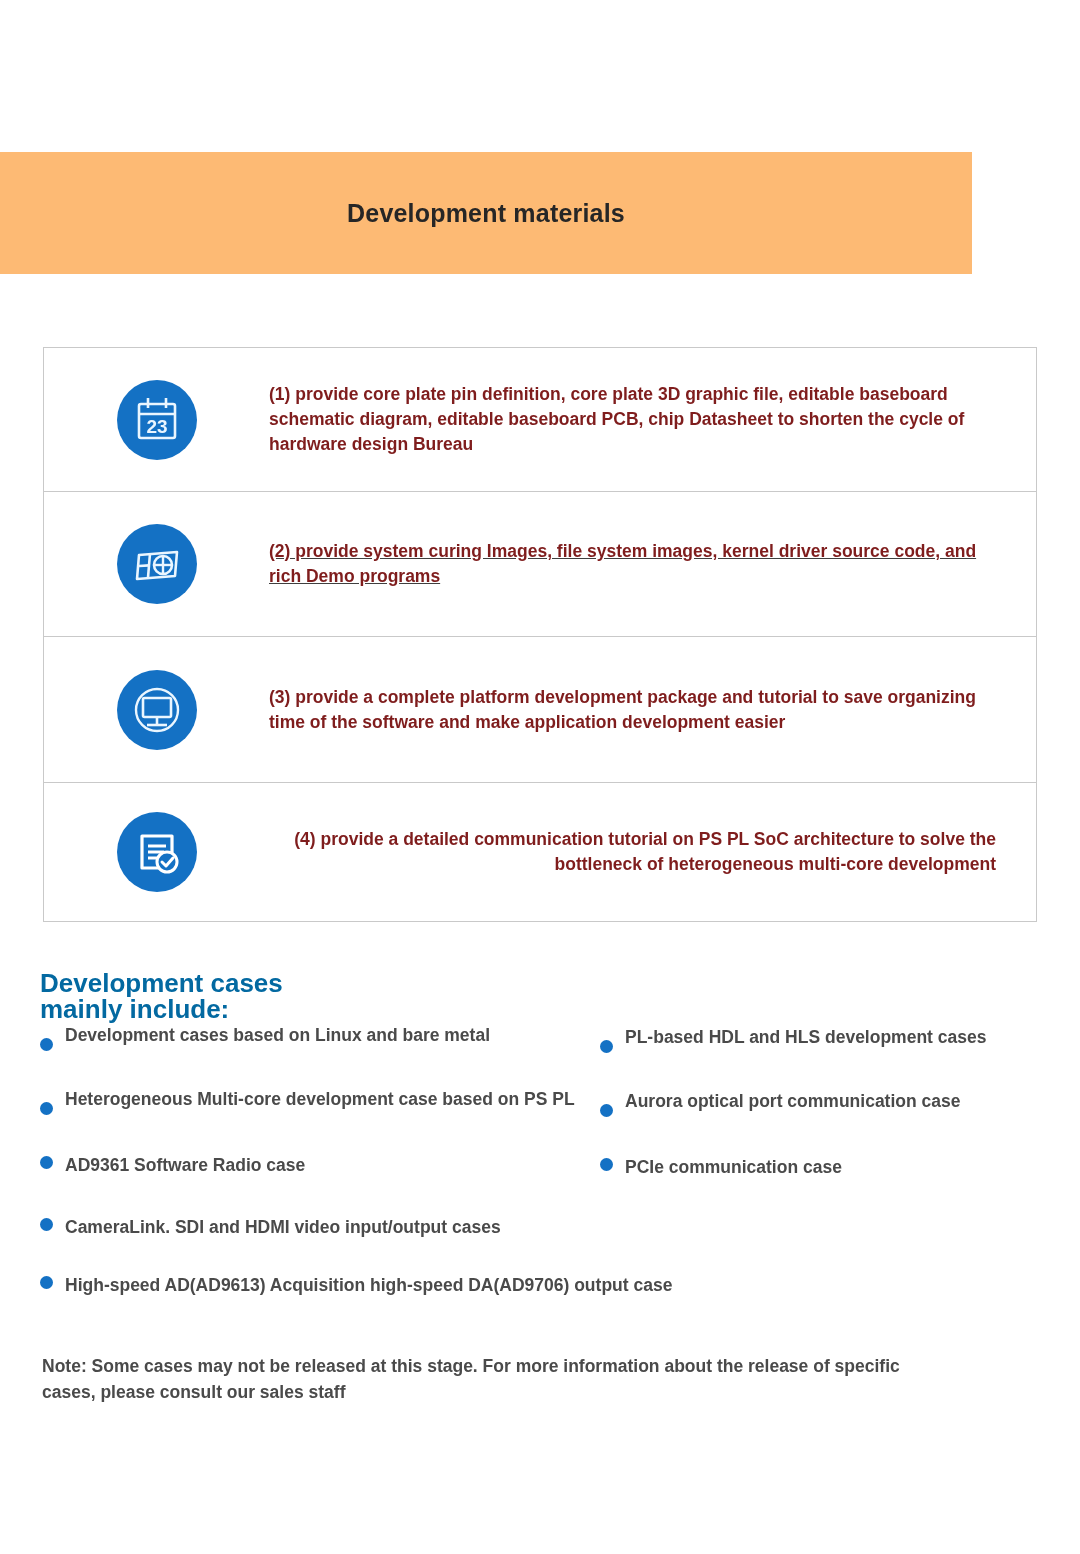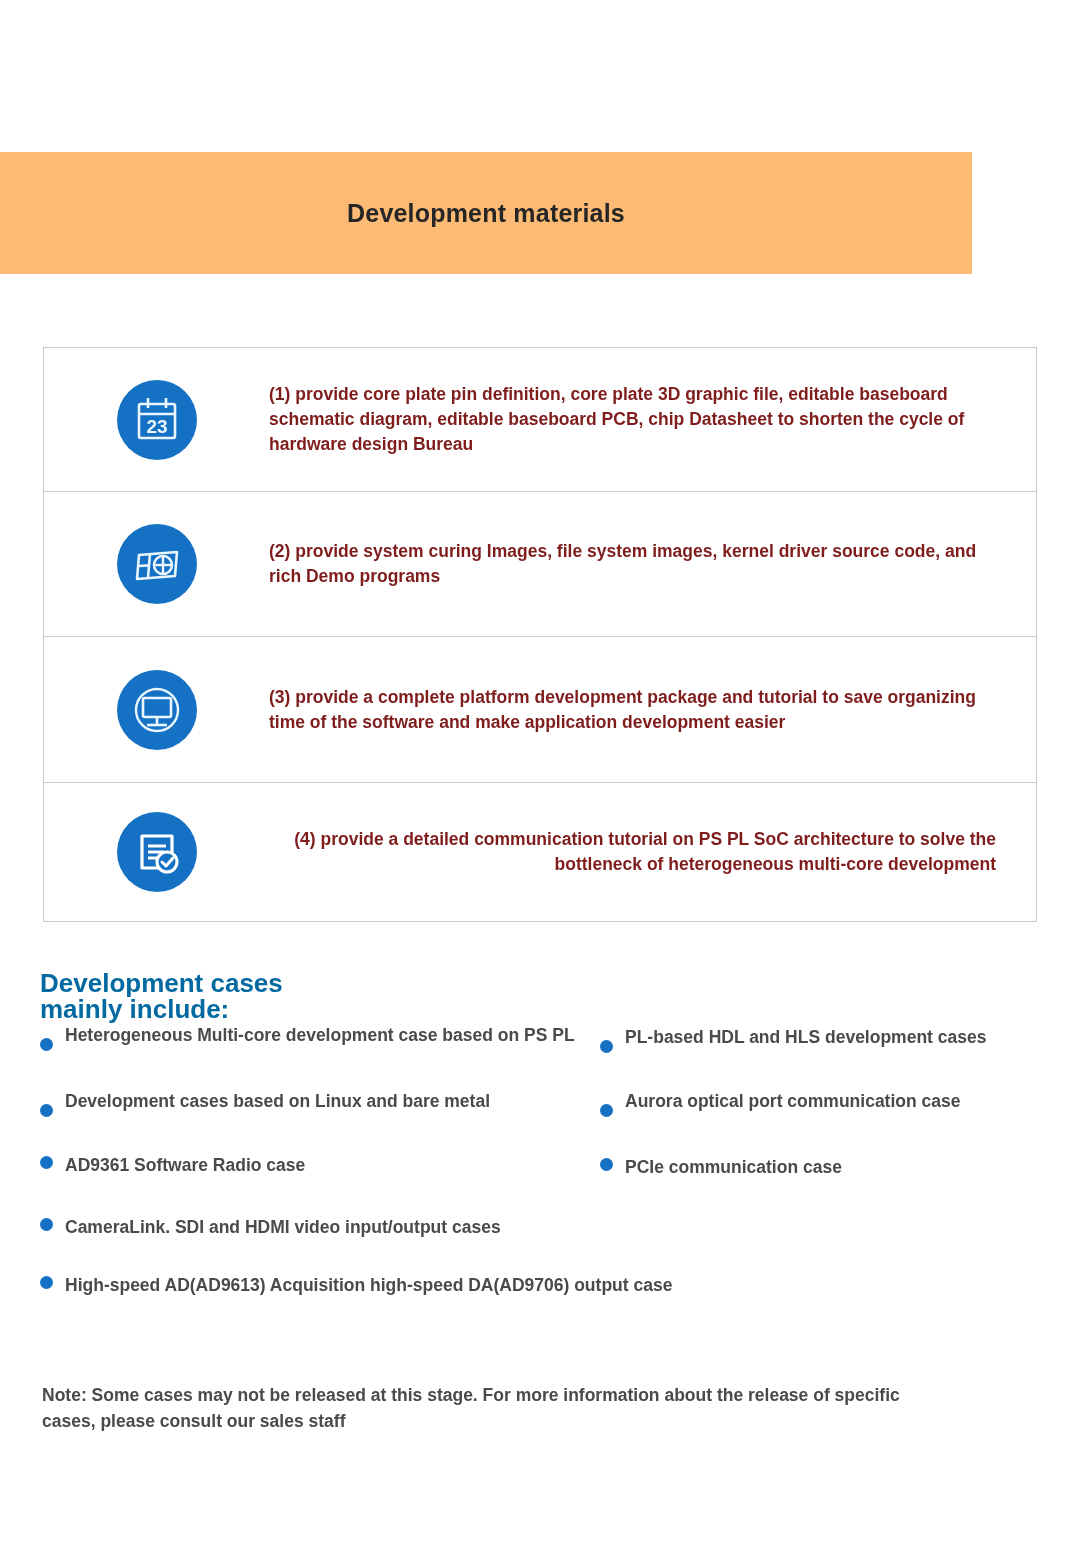--- a/index.html
+++ b/index.html
@@ -48,21 +48,21 @@
   .feature-row {
     display: flex;
     align-items: center;
     border-bottom: 1px solid #c9c9c9;
     box-sizing: border-box;
   }
   .feature-row:last-child {
     border-bottom: none;
   }
   .feature-row.r1 { height: 144px; }
-  .feature-row.r2 { height: 145px; }
+  .feature-row.r2 { height: 145px; text-decoration: underline; }
   .feature-row.r3 { height: 146px; }
   .feature-row.r4 { height: 138px; text-align: right; }
 
   .icon-cell {
     width: 225px;
     flex: 0 0 225px;
     display: flex;
     align-items: center;
     justify-content: center;
   }
@@ -154,21 +154,21 @@
   .row-e .bullet-dot { margin-top: 4px; }
   .row-f { height: 42px; }
   .row-f .bullet-dot { margin-top: 4px; }
 
   .right-offset-a { padding-top: 2px; }
   .right-offset-b { padding-top: 0px; text-align: center; }
 
   .note-text {
     position: absolute;
     left: 42px;
-    top: 1382px;
+    top: 1353px;
     width: 890px;
     font-size: 17.5px;
     font-weight: bold;
     line-height: 26px;
     color: #4a4a4a;
   }
 </style>
 </head>
 <body>
 
@@ -240,27 +240,27 @@
   </div>
 
 </div>
 
 <div class="cases-heading">Development cases mainly include:</div>
 
 <div class="cases-grid">
 
   <div class="case-row">
     <div class="case-col">
+      <div class="bullet-item row-a">
+        <span class="bullet-dot"></span>
+        <span class="bullet-text">Development cases based on Linux and bare metal</span>
+      </div>
       <div class="bullet-item row-b">
         <span class="bullet-dot"></span>
         <span class="bullet-text">Heterogeneous Multi-core development case based on PS PL</span>
-      </div>
-      <div class="bullet-item row-a">
-        <span class="bullet-dot"></span>
-        <span class="bullet-text">Development cases based on Linux and bare metal</span>
       </div>
       <div class="bullet-item row-c">
         <span class="bullet-dot"></span>
         <span class="bullet-text">AD9361 Software Radio case</span>
       </div>
     </div>
 
     <div class="case-col right">
       <div class="bullet-item row-a right-offset-a">
         <span class="bullet-dot"></span>

